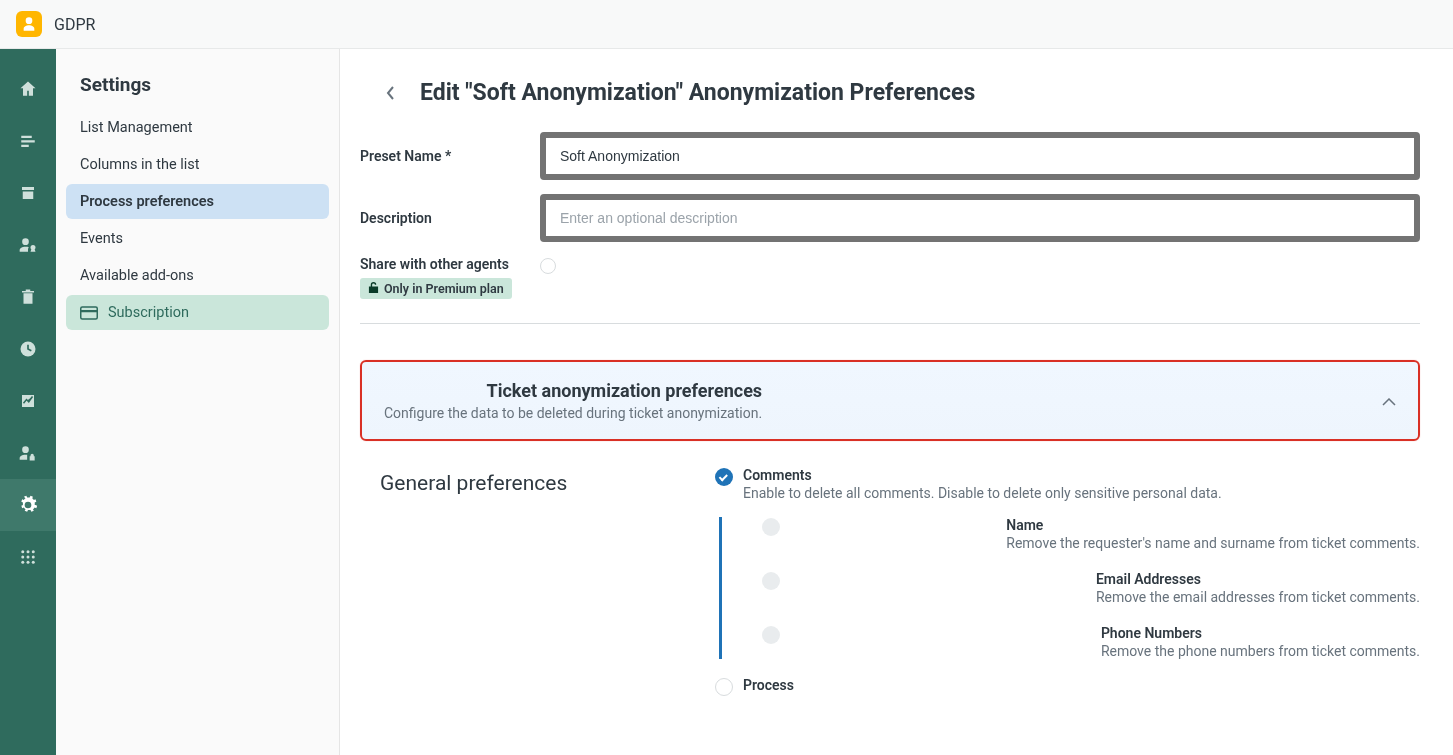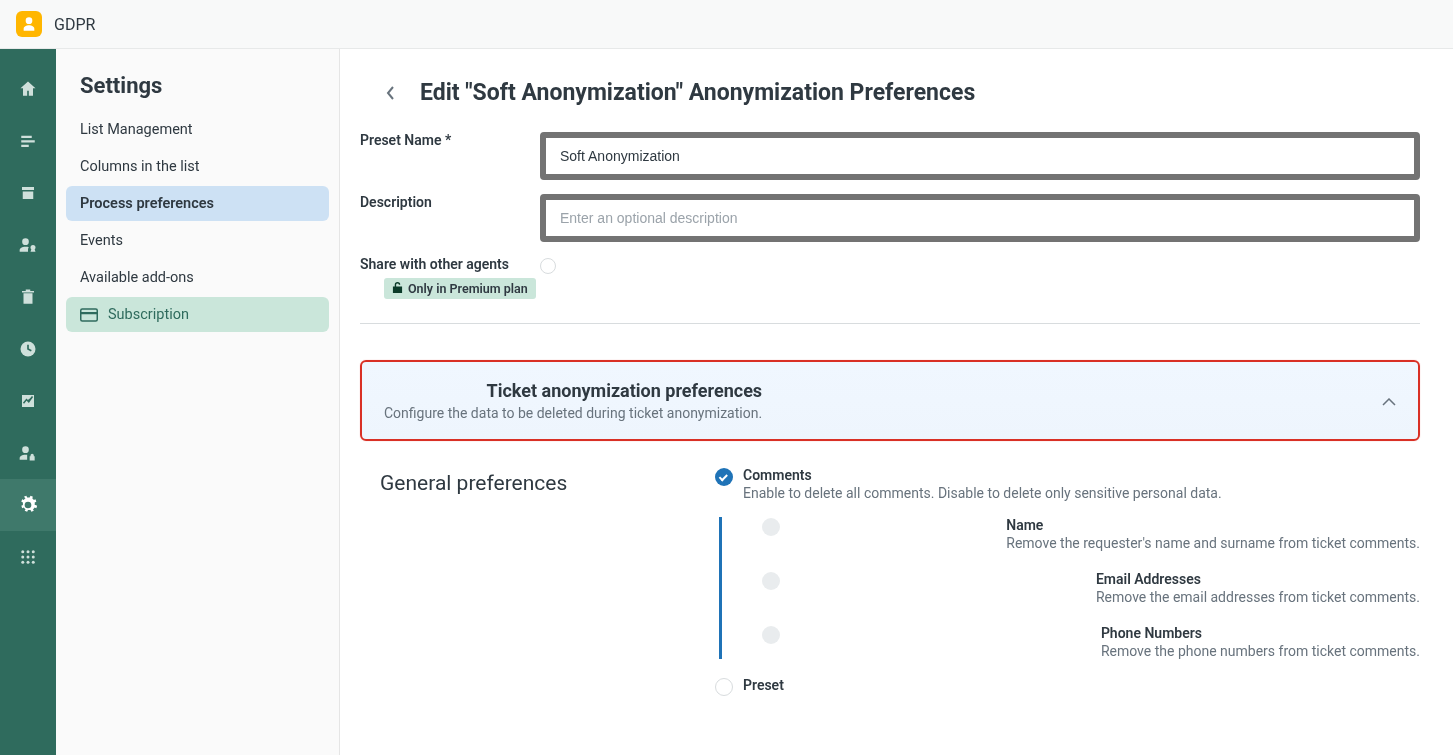--- a/index.html
+++ b/index.html
@@ -70,21 +70,21 @@
   .rail-item svg { fill: currentColor; }
 
   
   .sidebar {
     width: 284px;
     background: #fafafa;
     border-right: 1px solid #e5e5e5;
     padding: 24px 10px 10px 10px;
   }
   .sidebar-title {
-    font-size: 22px;
+    font-size: 19px;
     font-weight: 700;
     color: #2f3941;
     padding: 0 14px 14px 14px;
   }
   .sidebar-item {
     display: flex;
     align-items: center;
     padding: 9px 14px;
     border-radius: 6px;
     font-size: 14.5px;
@@ -135,20 +135,21 @@
   }
   .page-title {
     font-size: 23px;
     font-weight: 700;
     color: #2f3941;
   }
 
   .form-row {
     display: flex;
     margin-bottom: 14px;
+    align-items: center;
   }
   .form-label {
     width: 180px;
     font-size: 14px;
     font-weight: 600;
     color: #2f3941;
     flex-shrink: 0;
   }
   .form-control {
     flex: 1;
@@ -169,21 +170,20 @@
   .premium-badge {
     display: inline-flex;
     background: #cae6da;
     padding: 3px 8px;
     border-radius: 3px;
     font-size: 12.5px;
     font-weight: 600;
     color: #2f3941;
     margin-top: 6px;
     width: fit-content;
-    margin-left: 24px;
   }
   .premium-badge svg { margin-right: 5px; }
   .checkbox-empty {
     width: 16px;
     height: 16px;
     border: 1px solid #d8dcde;
     border-radius: 50%;
     background: #fff;
     display: inline-block;
     margin-top: 2px;
@@ -485,21 +485,21 @@
               <div class="pref-text">
                 <strong>Phone Numbers</strong>
                 <span>Remove the phone numbers from ticket comments.</span>
               </div>
             </div>
           </div>
 
           <div class="pref-item">
             <div class="pref-checkbox unchecked"></div>
             <div class="pref-text">
-              <strong>Preset</strong>
+              <strong>Process</strong>
             </div>
           </div>
 
         </div>
       </div>
 
     </div>
   </div>
 
 </div>

